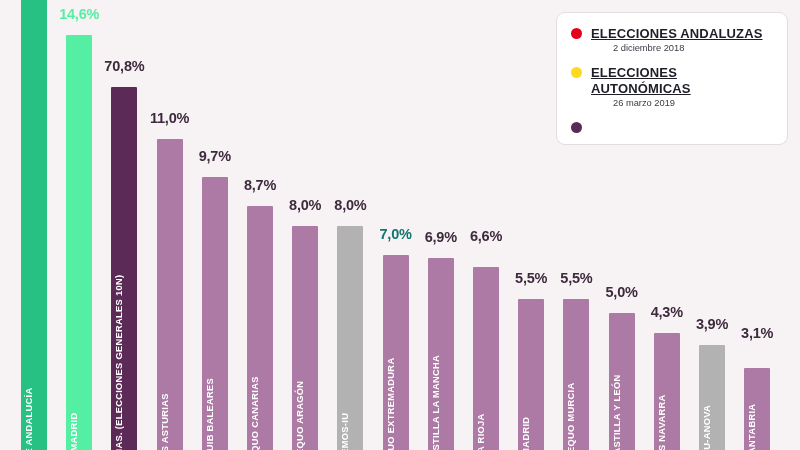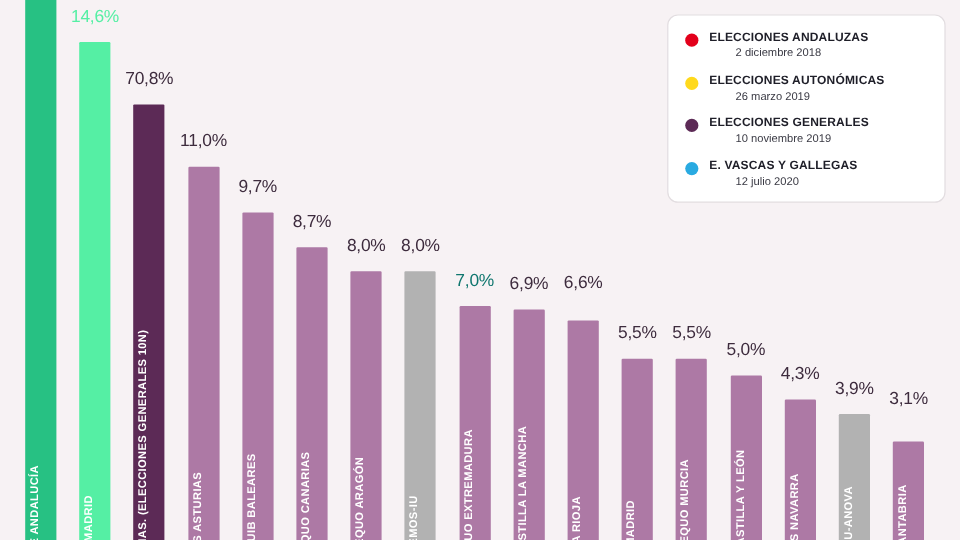--- a/index.html
+++ b/index.html
@@ -11,21 +11,21 @@
   }
   #chart-area { position:absolute; inset:0; }
 
   .bar-group { position:absolute; bottom:0; }
   .bar {
     position:absolute; bottom:0; left:0; width:100%;
     border-radius:1px 1px 0 0;
   }
   .bar-value {
     position:absolute; left:50%; transform:translateX(-50%);
-    white-space:nowrap; font-weight:normal; font-size:14.5px;
+    white-space:nowrap; font-weight:bold; font-size:14.5px;
     letter-spacing:-0.2px; color:#3d2b3d;
   }
   .bar-label {
     position:absolute; left:50%; bottom:6px;
     transform:translateX(-50%) rotate(-90deg);
     transform-origin:bottom center;
     white-space:nowrap; font-weight:bold;
     font-size:9.3px; letter-spacing:0.3px; color:#ffffff;
     line-height:1;
   }
@@ -40,22 +40,22 @@
     padding:13px 14px 11px 14px;
   }
   .legend-item { display:flex; align-items:flex-start; margin-bottom:11px; }
   .legend-item:last-child { margin-bottom:0; }
   .legend-dot {
     width:11px; height:11px; border-radius:50%;
     margin-right:9px; margin-top:2px; flex:0 0 auto;
   }
   .legend-text { line-height:1.22; }
   .legend-title {
-    font-weight:bold; font-size:10px; letter-spacing:0.15px;
-    color:#1e1e28; display:block;
+    font-weight:bold; font-size:13px; letter-spacing:0.15px;
+    color:#1e1e28; display:block;text-decoration:underline;
   }
   .legend-date {
     font-size:9.3px; color:#3a3a44; display:block; margin-top:1px;margin-left:22px;
   }
 </style>
 </head>
 <body>
 
 <div id="chart-area">
     <div class="bar-group" style="left: 21px; width: 26px; height: 458px; bottom: -8px;">
@@ -170,25 +170,14 @@
     </div>
     <div class="legend-item">
       <span class="legend-dot" style="background: rgb(255, 217, 28);"></span>
       <span class="legend-text">
         <span class="legend-title">ELECCIONES AUTONÓMICAS</span>
         <span class="legend-date">26 marzo 2019</span>
       </span>
     </div>
     <div class="legend-item">
       <span class="legend-dot" style="background: rgb(92, 42, 86);"></span>
-      <span class="legend-text">
-        <span class="legend-title">ELECCIONES GENERALES</span>
-        <span class="legend-date">10 noviembre 2019</span>
-      </span>
-    </div>
-    <div class="legend-item">
-      <span class="legend-dot" style="background: rgb(41, 170, 225);"></span>
-      <span class="legend-text">
-        <span class="legend-title">E. VASCAS Y GALLEGAS</span>
-        <span class="legend-date">12 julio 2020</span>
-      </span>
     </div>
   </div>
 
 </body></html>

